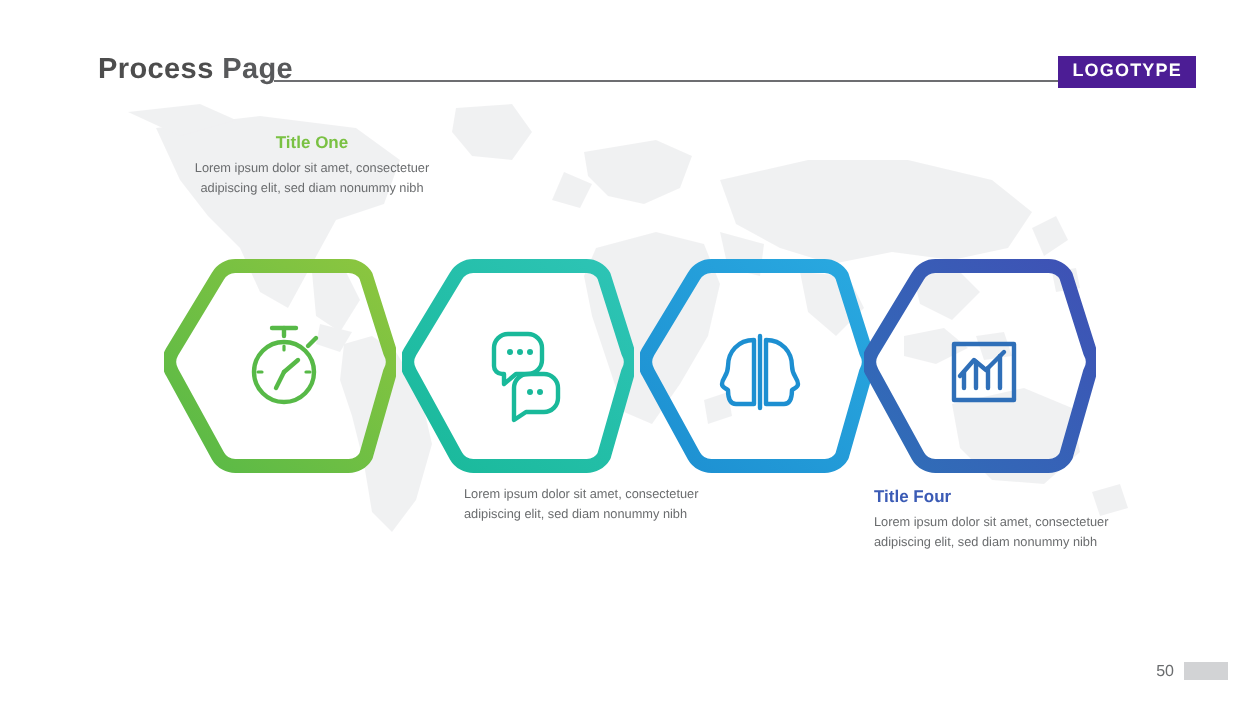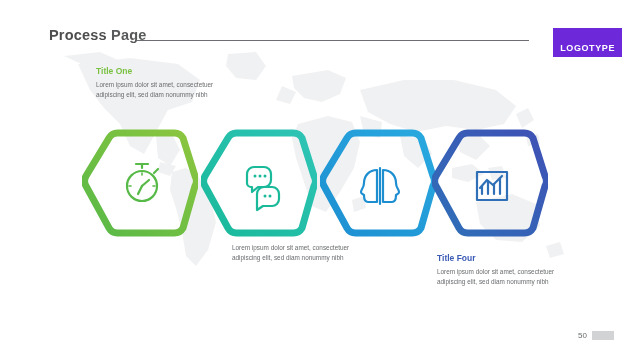--- a/index.html
+++ b/index.html
@@ -18,24 +18,24 @@
   #title{
     position:absolute;left:49px;top:27px;
     font-size:14.5px;font-weight:bold;color:#4d4d4d;letter-spacing:.2px;
     white-space:nowrap;
   }
   #title .thin{font-weight:bold;color:#58595b;}
   #title-rule{
     position:absolute;left:137px;top:40px;width:392px;height:1px;background:#6d6e71;
   }
   #logo{
-    position:absolute;right:4px;top:28px;
-    background:#6d28d9;color:#ffffff;
+    position:absolute;right:28px;top:28px;
+    background:#4c1d95;color:#ffffff;
     font-size:9px;font-weight:bold;letter-spacing:.6px;
-    padding:16px 7px 4px 7px;
+    padding:3px 7px 4px 7px;
     line-height:1;
   }
   
   #map{
     position:absolute;left:60px;top:50px;width:520px;height:245px;
     opacity:.5;
   }
   
   .hex{
     position:absolute;
@@ -47,24 +47,24 @@
   .txt .h{
     font-size:8.5px;font-weight:bold;margin:0 0 4px 0;line-height:1.2;
   }
   .txt .b{
     font-size:6.4px;color:#6a6c6e;line-height:1.55;margin:0;
   }
   .txt.c1 .h{color:#7ac143;}
   .txt.c2 .h{color:#1fb9a0;}
   .txt.c3 .h{color:#1f9cd6;}
   .txt.c4 .h{color:#3b5bb5;}
-  #t1{left:96px;top:66px;}
+  #t1{left:96px;top:66px;text-align:center;}
   #t2{left:232px;top:243px;}
   #t3{left:339px;top:66px;}
-  #t4{left:437px;top:253px;}
+  #t4{left:437px;top:243px;}
   
   #pagenum{
     position:absolute;right:39px;bottom:12px;
     font-size:8px;color:#6a6c6e;
   }
   #pagebar{
     position:absolute;right:12px;bottom:12px;width:22px;height:9px;background:#d2d3d5;
   }
 </style>
 </head>

